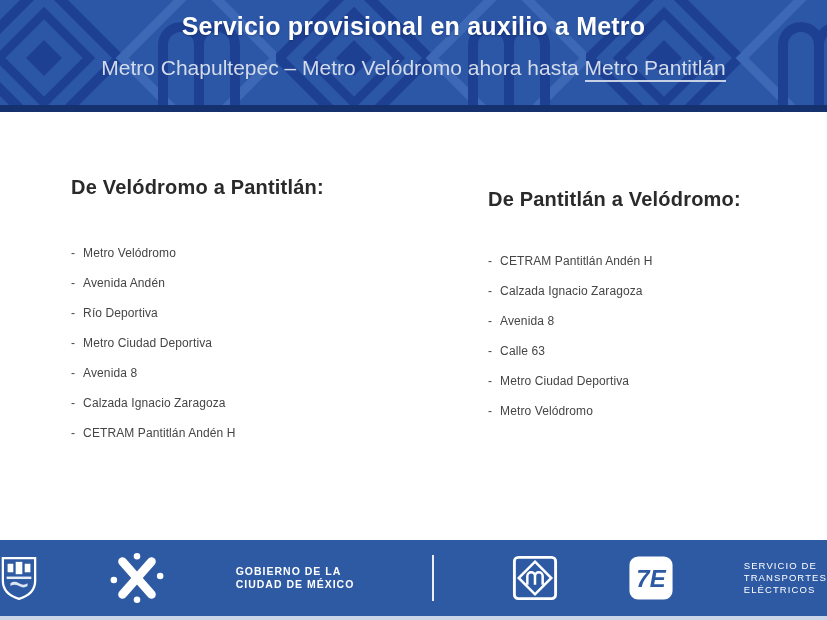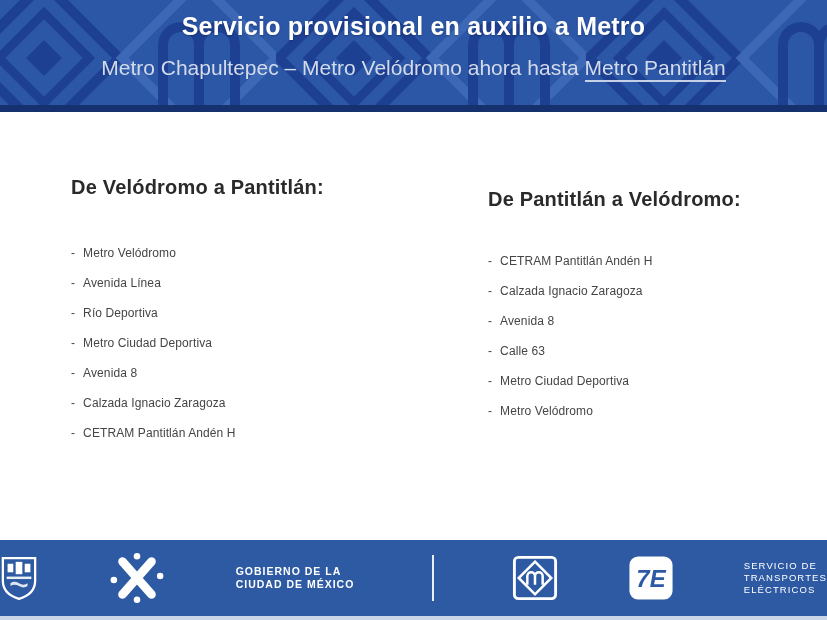--- a/index.html
+++ b/index.html
@@ -101,21 +101,21 @@
       <div class="header-subtitle"><span>Metro Chapultepec – Metro Velódromo ahora hasta </span><span class="u">Metro Pantitlán</span></div>
     </div>
   </header>
 
   <main class="body">
 
     <section class="col col-left">
       <h2 class="col-heading">De Velódromo a Pantitlán:</h2>
       <ul class="stops">
         <li class="stop"><span class="dash">-</span><span>Metro Velódromo</span></li>
-        <li class="stop"><span class="dash">-</span><span>Avenida Línea</span></li>
+        <li class="stop"><span class="dash">-</span><span>Avenida Andén</span></li>
         <li class="stop"><span class="dash">-</span><span>Río Deportiva</span></li>
         <li class="stop"><span class="dash">-</span><span>Metro Ciudad Deportiva</span></li>
         <li class="stop"><span class="dash">-</span><span>Avenida 8</span></li>
         <li class="stop"><span class="dash">-</span><span>Calzada Ignacio Zaragoza</span></li>
         <li class="stop"><span class="dash">-</span><span>CETRAM Pantitlán Andén H</span></li>
       </ul>
     </section>
 
     <section class="col col-right">
       <h2 class="col-heading">De Pantitlán a Velódromo:</h2>

